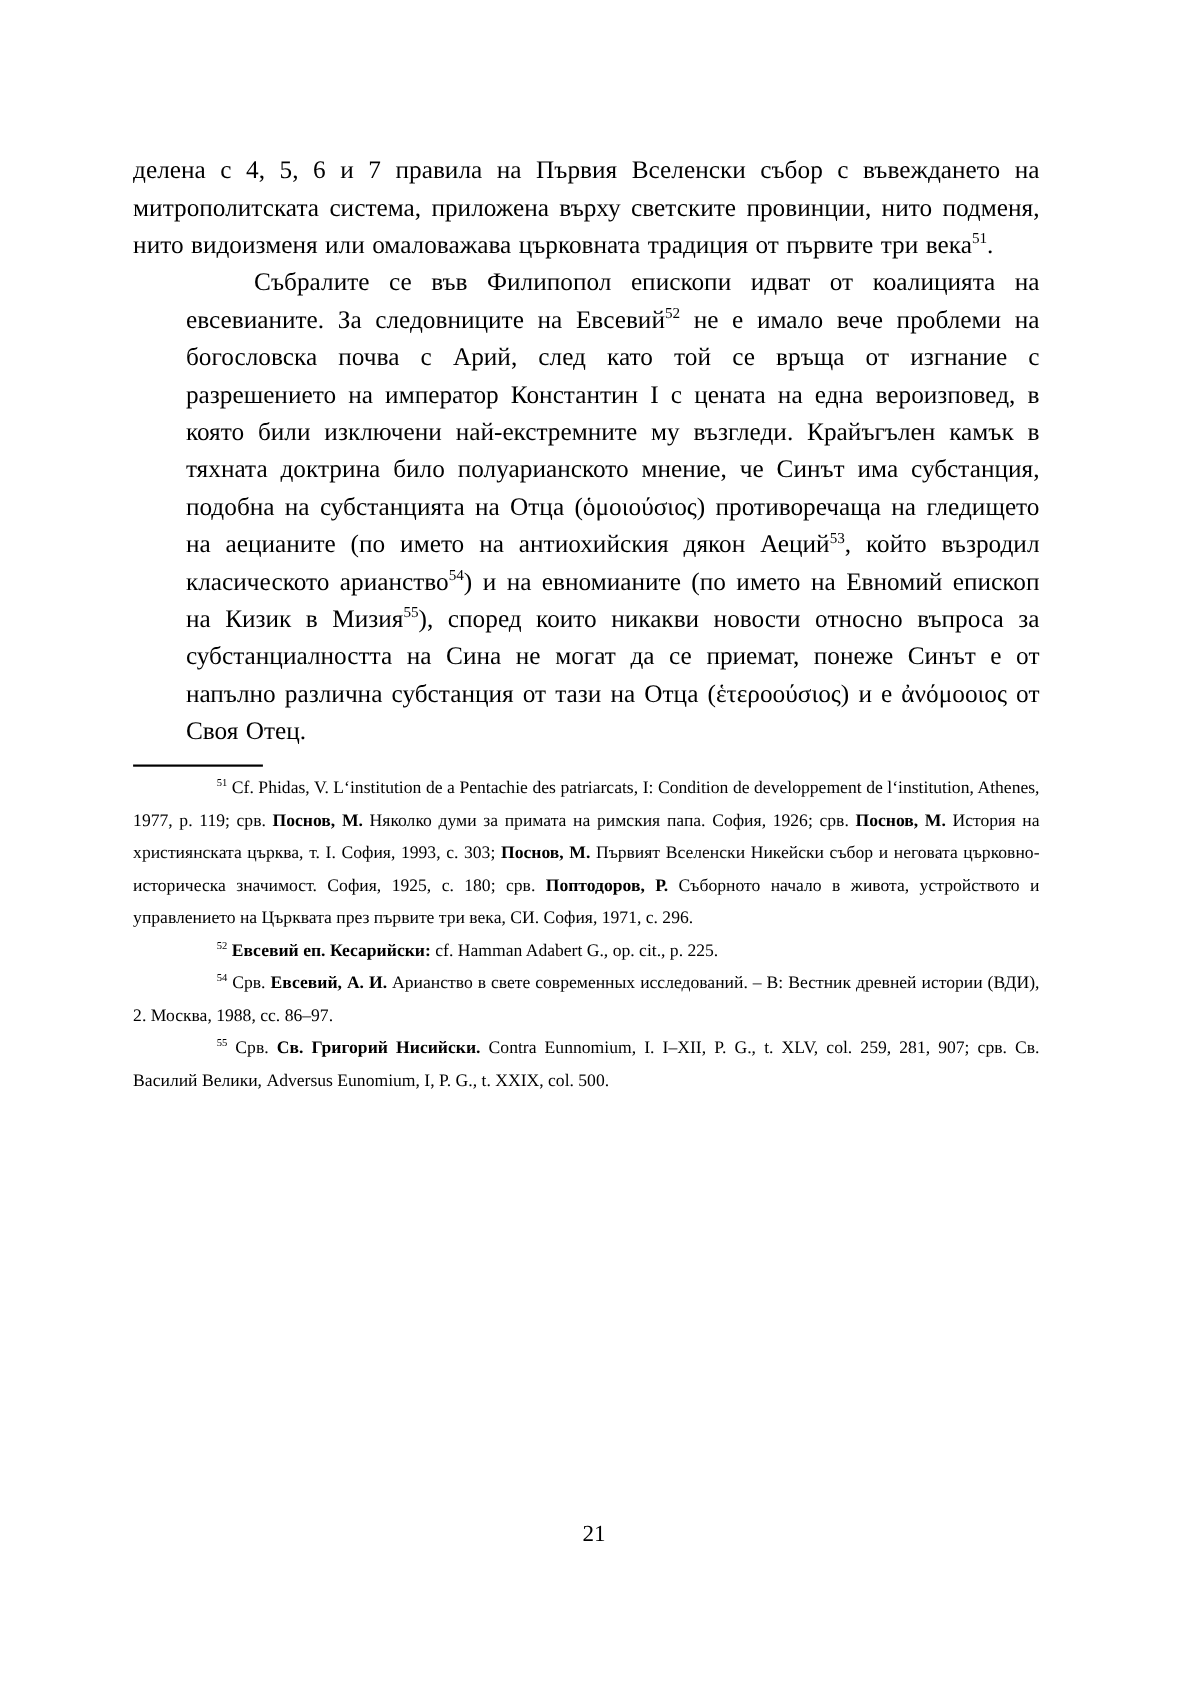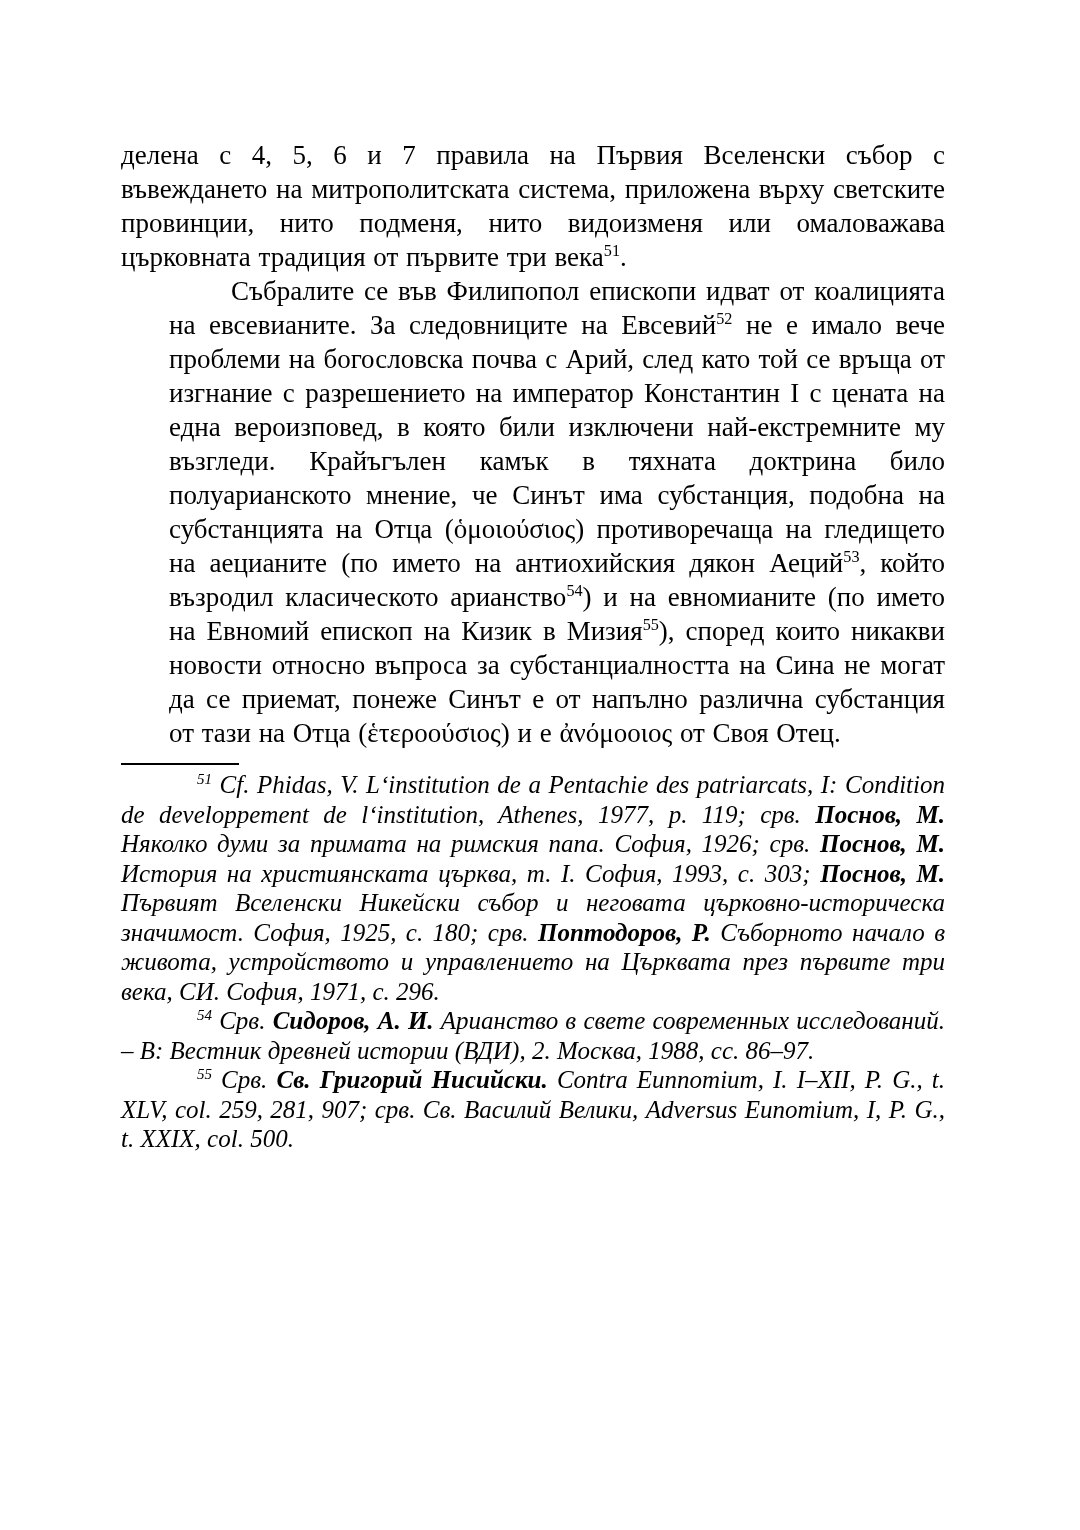--- a/index.html
+++ b/index.html
@@ -15,44 +15,43 @@
     overflow: hidden;
   }
   .content {
     position: absolute;
     left: 121px;
     top: 138px;
     width: 824px;
   }
   .body-text p {
     margin: 0;
-    font-size: 27px;
+    font-size: 23px;
     line-height: 34px;
     text-align: justify;
     word-spacing: 1px;
   }
   .body-text p.indent { text-indent: 62px; margin-left: 48px; }
   sup.ref {
     font-size: 0.6em;
     line-height: 0;
     vertical-align: super;
   }
   .footnote-sep {
     width: 118px;
     height: 0;
     border-top: 2px solid #000000;
     margin: 13px 0 5px 0;
   }
   .footnotes p {
     margin: 0;
-    font-size: 25px;
+    font-size: 16px;
     line-height: 29.5px;
     text-align: justify;
     text-indent: 76px;
-    font-style: italic;
   }
   .footnotes sup.fn {
     font-size: 0.6em;
     line-height: 0;
     vertical-align: super;
   }
   .footnotes b { font-weight: bold; }
   .page-number {
     position: absolute;
     left: 0;
@@ -73,22 +72,24 @@
 
       <p class="indent"><span>Събралите се във Филипопол епископи идват от коалицията на евсевианите. За следовниците на Евсевий</span><sup class="ref">52</sup><span> не е имало вече проблеми на богословска почва с Арий, след като той се връща от изгнание с разрешението на император Константин I с цената на една вероизповед, в която били изключени най-екстремните му възгледи. Крайъгълен камък в тяхната доктрина било полуарианското мнение, че Синът има субстанция, подобна на субстанцията на Отца (ὁμοιούσιος) противоречаща на гледището на аецианите (по името на антиохийския дякон Аеций</span><sup class="ref">53</sup><span>, който възродил класическото арианство</span><sup class="ref">54</sup><span>) и на евномианите (по името на Евномий епископ на Кизик в Мизия</span><sup class="ref">55</sup><span>), според които никакви новости относно въпроса за субстанциалността на Сина не могат да се приемат, понеже Синът е от напълно различна субстанция от тази на Отца (ἑτεροούσιος) и е ἀνόμοοιος от Своя Отец.</span></p>
 
     </section>
 
     <div class="footnote-sep"></div>
 
     <section class="footnotes">
       <p><sup class="fn">51</sup><span> Cf. Phidas, V. L‘institution de a Pentachie des patriarcats, I: Condition de developpement de l‘institution, Athenes, 1977, p. 119; срв. </span><b>Поснов, М.</b><span> Няколко думи за примата на римския папа. София, 1926; срв. </span><b>Поснов, М.</b><span> История на християнската църква, т. I. София, 1993, с. 303; </span><b>Поснов, М.</b><span> Първият Вселенски Никейски събор и неговата църковно-историческа значимост. София, 1925, с. 180; срв. </span><b>Поптодоров, Р.</b><span> Съборното начало в живота, устройството и управлението на Църквата през първите три века, СИ. София, 1971, с. 296.</span></p>
 
+      <p><sup class="fn">52</sup><b> Евсевий еп. Кесарийски:</b><span> cf. Hamman Adabert G., op. cit., p. 225.</span></p>
 
 
-      <p><sup class="fn">54</sup><span> Срв. </span><b>Сидоров, А. И.</b><span> Арианство в свете современных исследований. – В: Вестник древней истории (ВДИ), 2. Москва, 1988, сс. 86–97.</span></p>
+      <p><sup class="fn">54</sup><span> Срв. </span><b>Евсевий, А. И.</b><span> Арианство в свете современных исследований. – В: Вестник древней истории (ВДИ), 2. Москва, 1988, сс. 86–97.</span></p>
 
       <p><sup class="fn">55</sup><span> Срв. </span><b>Св. Григорий Нисийски.</b><span> Contra Eunnomium, I. I–XII, P. G., t. XLV, col. 259, 281, 907; срв. Св. Василий Велики, Adversus Eunomium, I, P. G., t. XXIX, col. 500.</span></p>
     </section>
 
   </main>
 
+  <div class="page-number">21</div>
 </div>
 
 </body></html>

